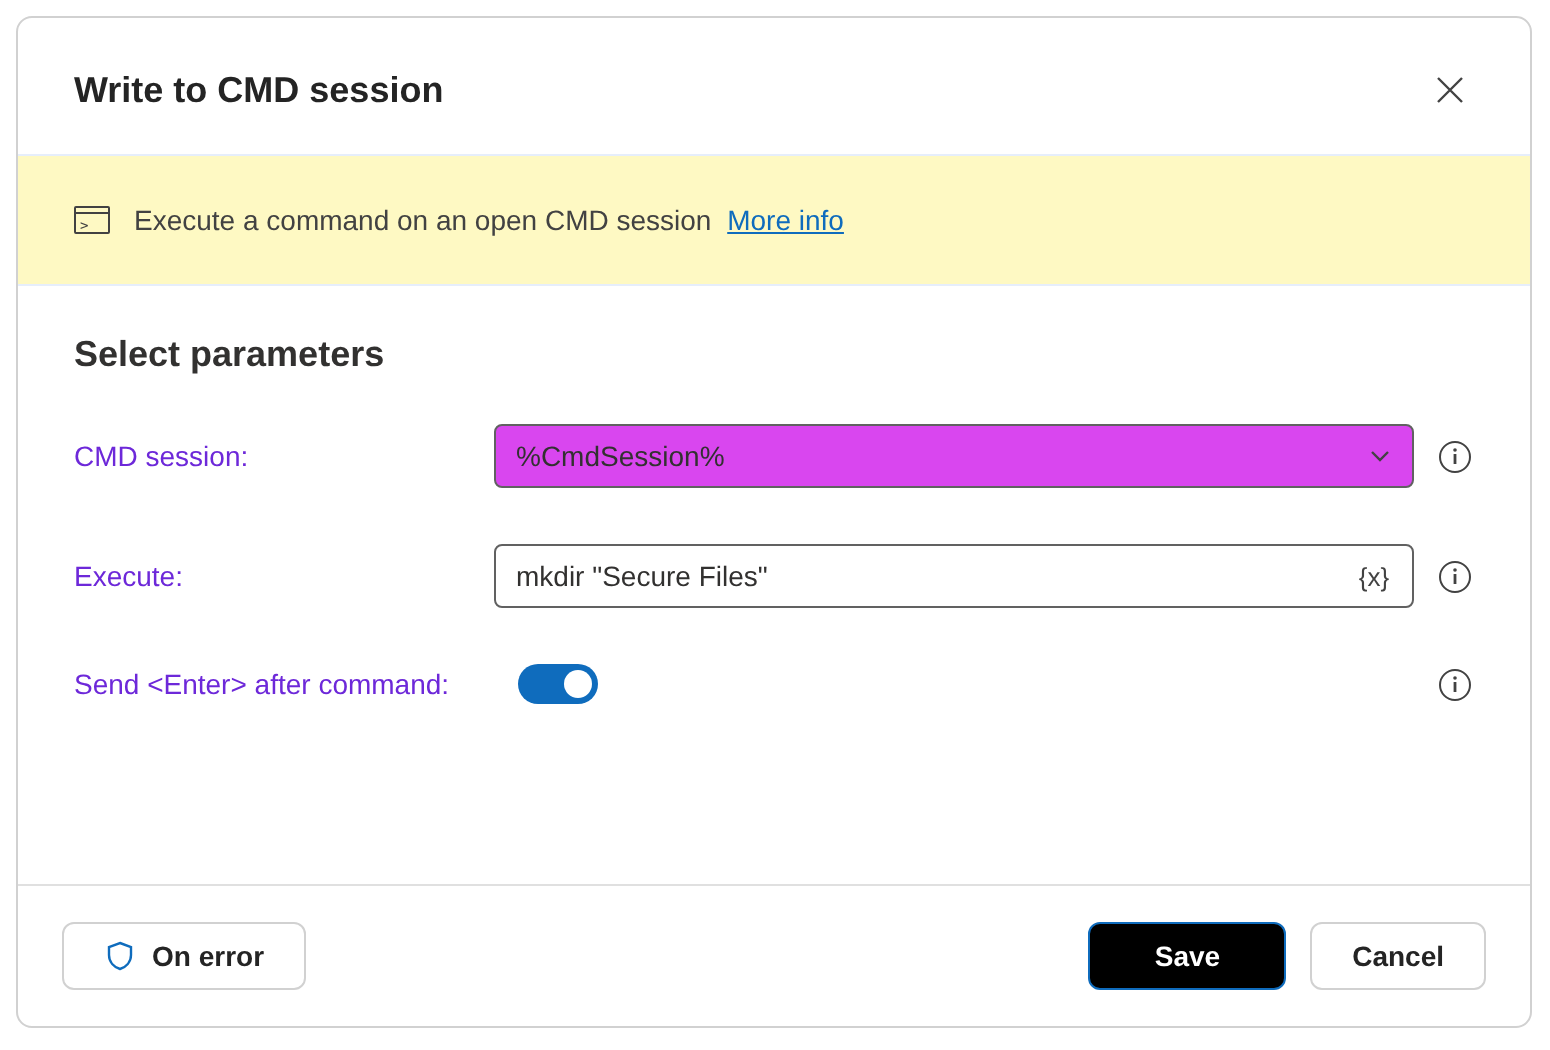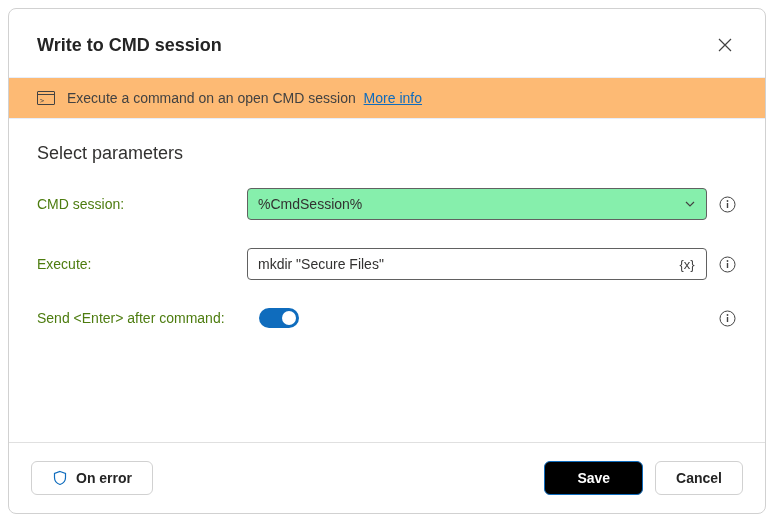--- a/index.html
+++ b/index.html
@@ -38,22 +38,22 @@
       width: 32px;
       height: 32px;
       display: flex;
       align-items: center;
       justify-content: center;
       cursor: pointer;
       color: #424242;
       border-radius: 4px;
     }
     .info-banner {
-      background: #fdba74;
-      padding: 12px 28px;
+      background: #fef9c3;
+      padding: 24px 28px;
       display: flex;
       align-items: center;
       gap: 12px;
       border-top: 1px solid #e6eefb;
       border-bottom: 1px solid #e6eefb;
     }
     .info-text {
       font-size: 14px;
       color: #424242;
     }
@@ -64,48 +64,48 @@
       margin-left: 4px;
     }
     .content {
       flex: 1;
       padding: 24px 28px;
     }
     .section-title {
       font-size: 18px;
       color: #323130;
       margin-bottom: 24px;
-      font-weight: 400;
+      font-weight: 700;
     }
     .form-row {
       display: flex;
       align-items: center;
       margin-bottom: 28px;
     }
     .form-label {
       width: 210px;
       font-size: 14px;
-      color: #4d7c0f;
+      color: #6d28d9;
     }
     .form-control-wrap {
       flex: 1;
       display: flex;
       align-items: center;
       gap: 10px;
     }
     .dropdown {
       flex: 1;
       height: 32px;
       border: 1px solid #616161;
       border-radius: 4px;
       display: flex;
       align-items: center;
       padding: 0 10px;
       cursor: pointer;
-      background: #86efac;
+      background: #d946ef;
       justify-content: space-between;
     }
     .dropdown-value { font-size: 14px; color: #323130; }
     .text-input {
       flex: 1;
       height: 32px;
       border: 1px solid #616161;
       border-radius: 4px;
       display: flex;
       align-items: center;

